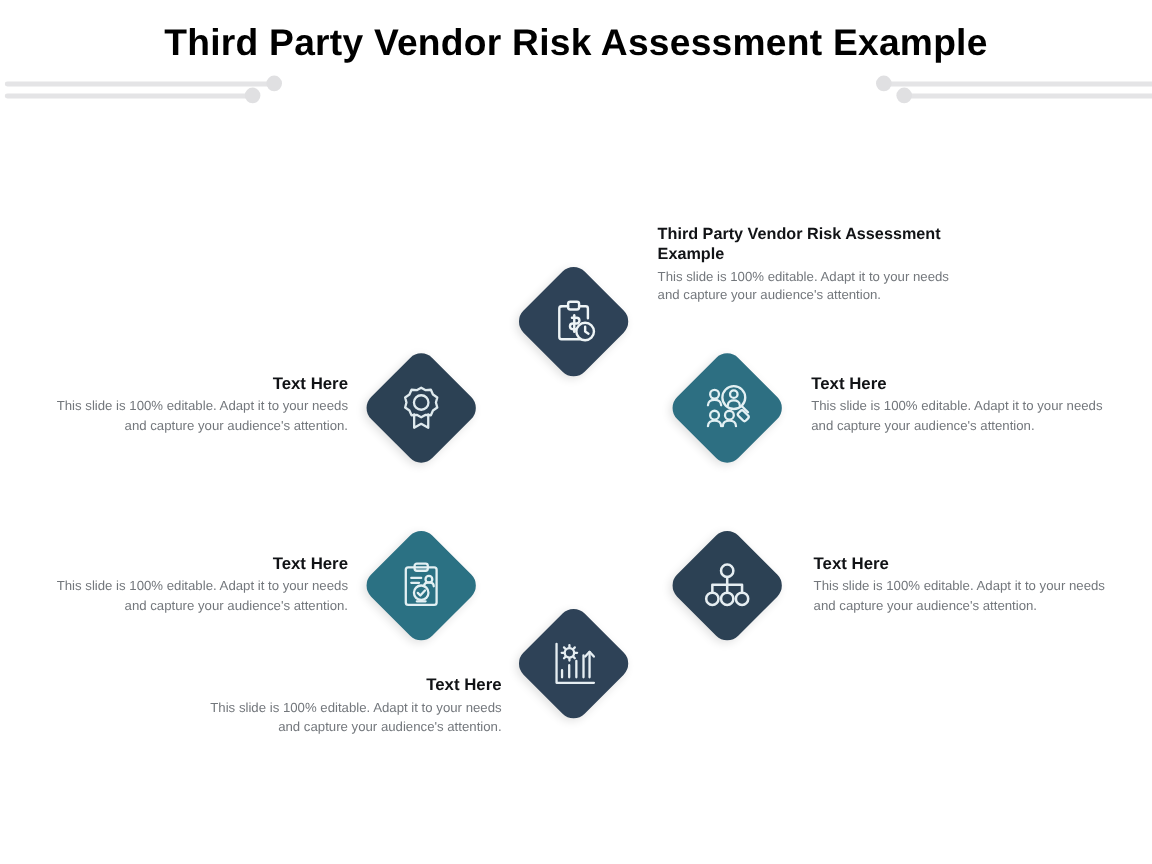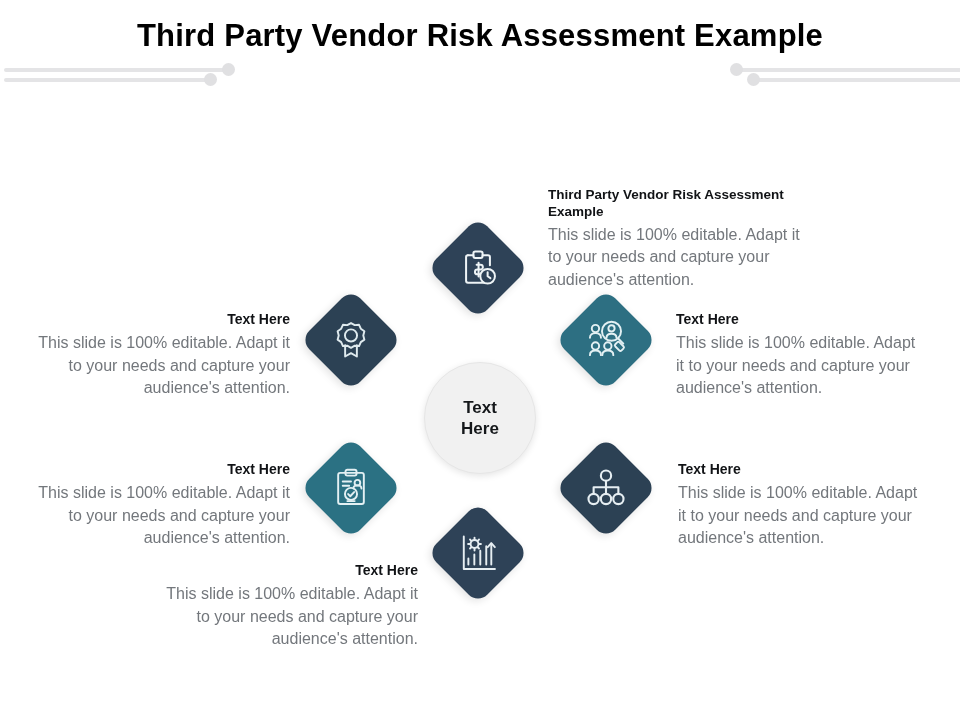--- a/index.html
+++ b/index.html
@@ -94,21 +94,21 @@
   
   .tb { position: absolute; }
   .tb .tb-title {
     font-size: 14px;
     font-weight: bold;
     color: #111316;
     margin: 0 0 3px 0;
     line-height: 1.28;
   }
   .tb .tb-body {
-    font-size: 16px;
+    font-size: 11px;
     color: #73777c;
     line-height: 1.42;
     margin: 0;
   }
   .tb.align-right { text-align: right; }
   .tb.align-left  { text-align: left; }
 
   .tb-main .tb-title {
     font-size: 13.5px;
     color: #111316;
@@ -212,26 +212,20 @@
         <path d="M8.5 6v35.5h34"></path>
         <path d="M13.5 36.5v-6.5M20 36.5v-11M26.5 36.5v-15M33 36.5v-20"></path>
         <path d="M38.5 36.5V13.5"></path>
         <path d="M34.6 17.6l3.9-4.3 3.9 4.3"></path>
         <circle cx="20.2" cy="14.2" r="4.3"></circle>
         <path d="M20.2 7.2v2M20.2 19.2v2M13.2 14.2h2M25.2 14.2h2M15.3 9.3l1.4 1.4M23.7 17.7l1.4 1.4M25.1 9.3l-1.4 1.4M16.7 17.7l-1.4 1.4"></path>
       </svg>
     </span>
   </div>
 
-  <div class="center-circle">
-    <span>
-      <span>Text</span><br>
-      <span>Here</span>
-    </span>
-  </div>
 
   <div class="tb tb-main align-left" style="left:548px;top:186px;width:254px;">
     <div class="tb-title">Third Party Vendor Risk Assessment Example</div>
     <div class="tb-body">This slide is 100% editable. Adapt it to your needs and capture your audience's attention.</div>
   </div>
 
   <div class="tb align-right" style="left:36px;top:311px;width:254px;">
     <div class="tb-title">Text Here</div>
     <div class="tb-body">This slide is 100% editable. Adapt it to your needs and capture your audience's attention.</div>
   </div>

